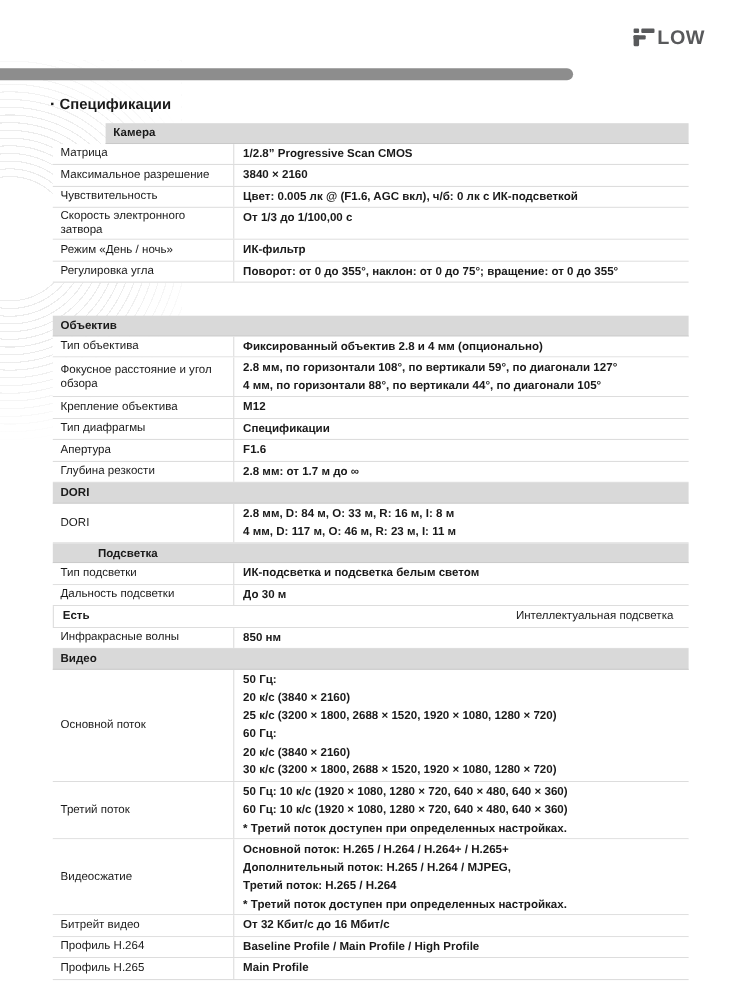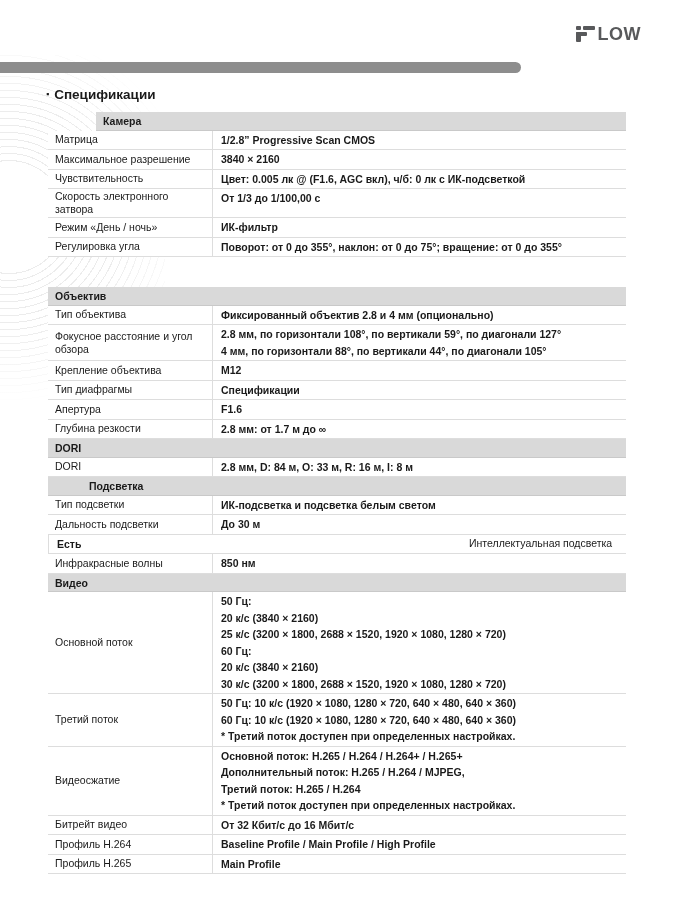--- a/index.html
+++ b/index.html
@@ -193,20 +193,21 @@
         <div class="cell label">Глубина резкости</div>
         <div class="cell value">
           <div class="line">2.8 мм: от 1.7 м до ∞</div>
         </div>
       </div>
       <div class="sec-header" style="background: rgb(217, 217, 217);">DORI</div>
       <div class="row">
         <div class="cell label">DORI</div>
         <div class="cell value">
           <div class="line">2.8 мм, D: 84 м, O: 33 м, R: 16 м, I: 8 м</div>
+          <div class="line">4 мм, D: 117 м, O: 46 м, R: 23 м, I: 11 м</div>
         </div>
       </div>
       <div class="sec-header" style="background: rgb(217, 217, 217); padding-left: 41px;">Подсветка</div>
       <div class="row">
         <div class="cell label">Тип подсветки</div>
         <div class="cell value">
           <div class="line">ИК-подсветка и подсветка белым светом</div>
         </div>
       </div>
       <div class="row">

